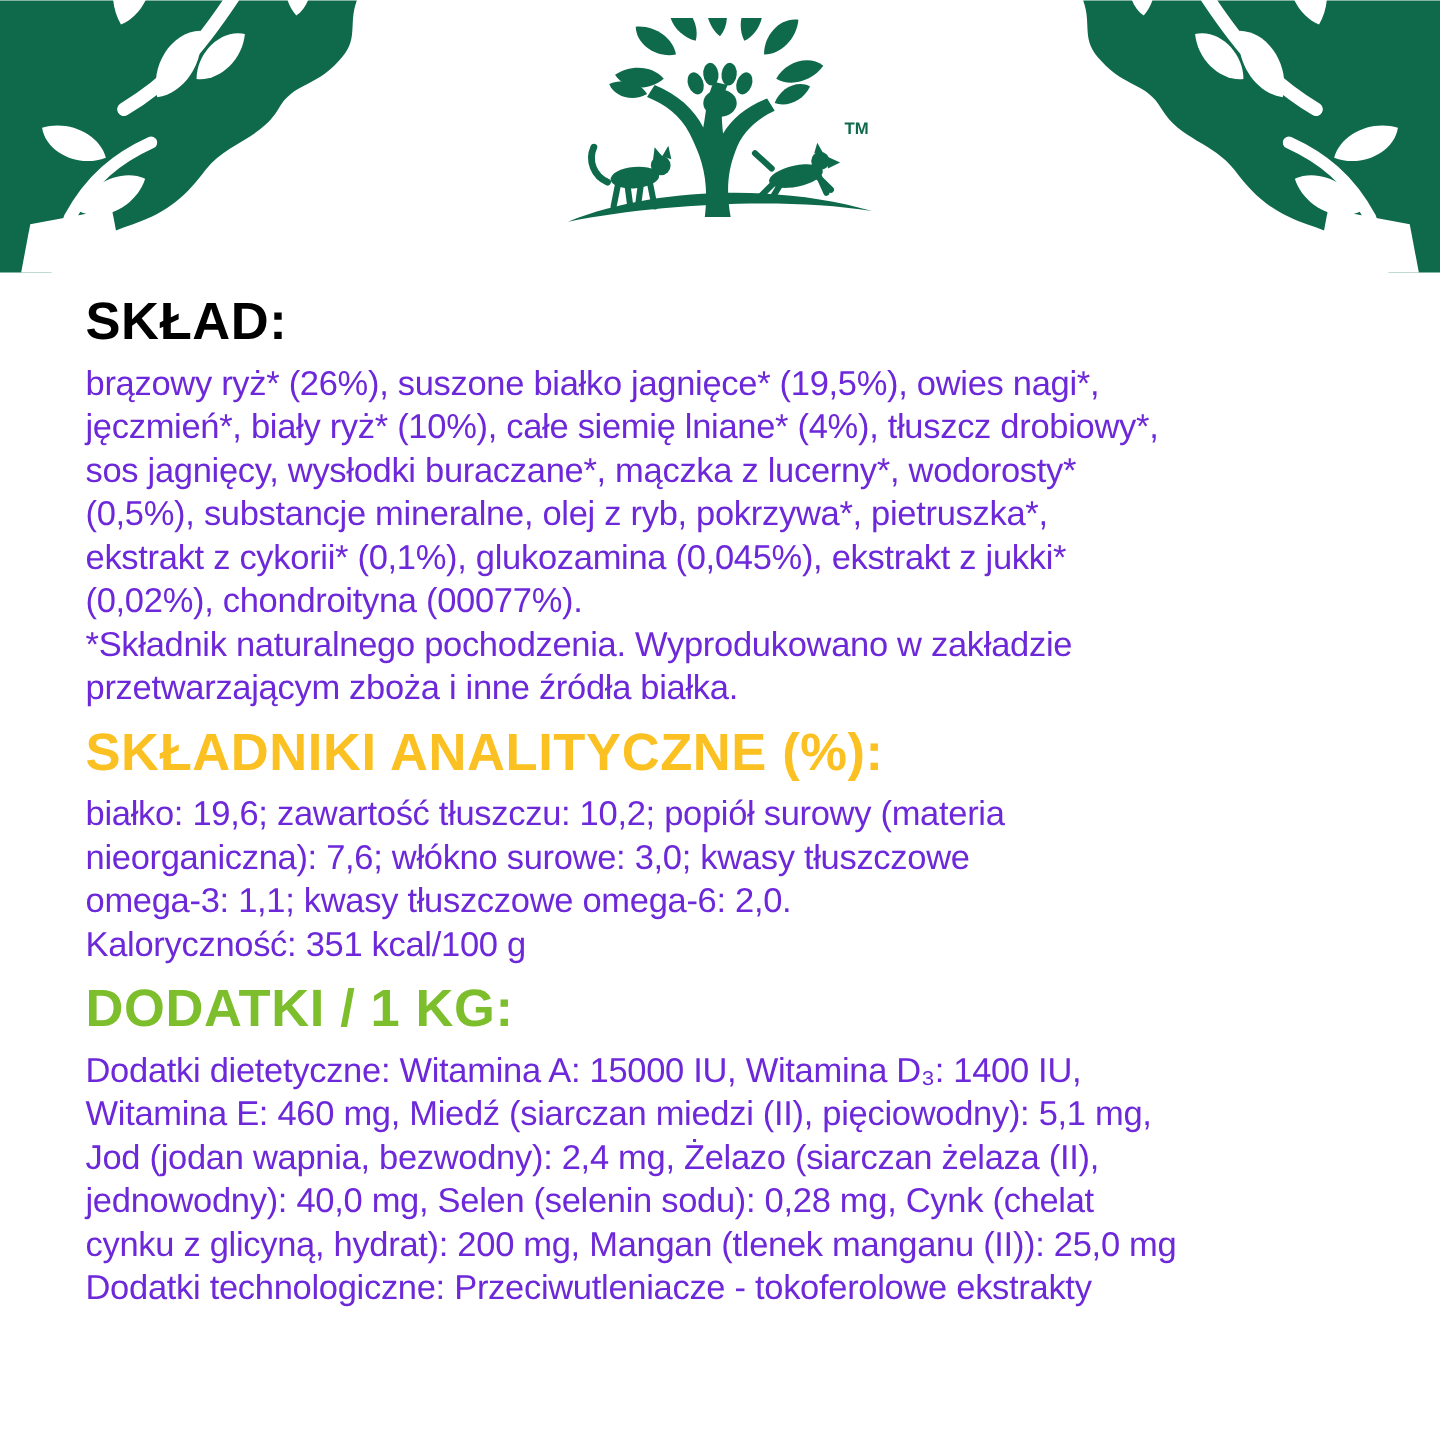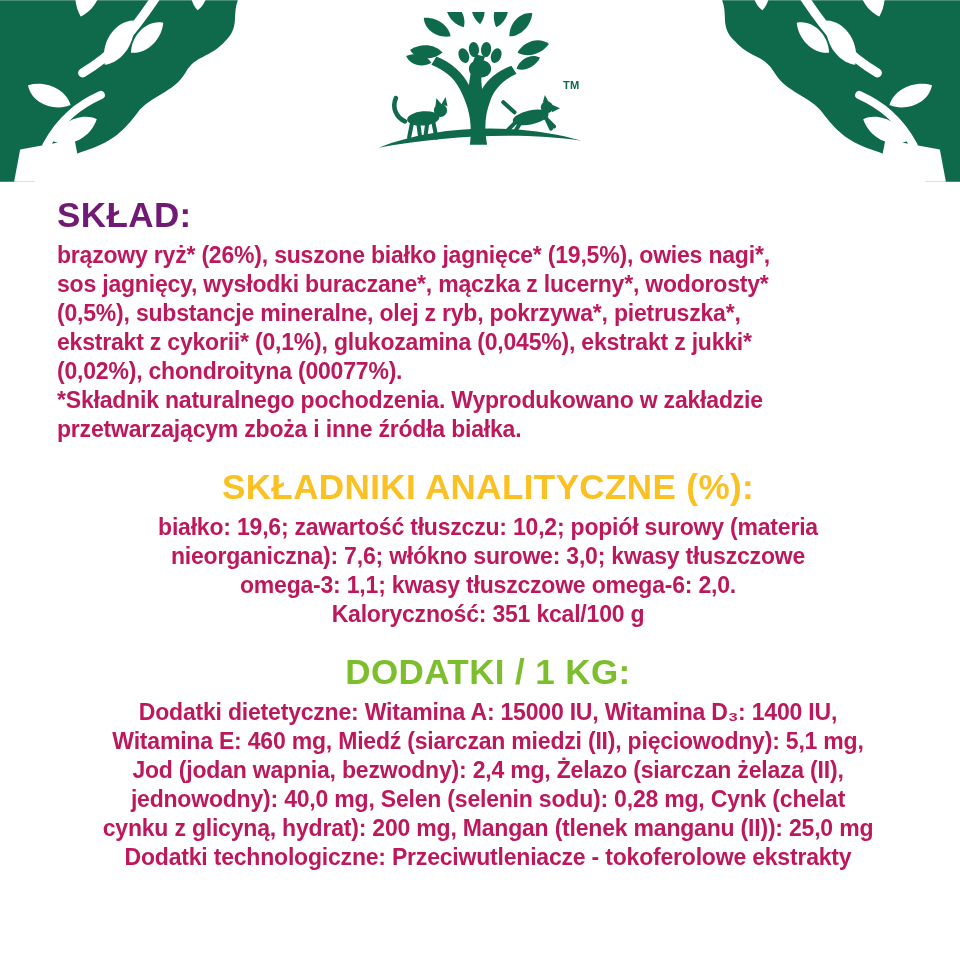--- a/index.html
+++ b/index.html
@@ -10,24 +10,24 @@
   }
   .corner{position:absolute;top:0;width:252px;height:182px;}
   .corner.left{left:0;}
   .corner.right{right:0;transform:scaleX(-1);}
   .logo{position:absolute;top:12px;left:50%;transform:translateX(-50%);width:224px;height:152px;}
   .content{position:absolute;left:57px;top:196px;width:862px;}
   .section-heading{
     font-size:35px;font-weight:bold;letter-spacing:0.4px;
     line-height:38px;margin:0 0 7px 0;
   }
-  .section + .section{margin-top:24px;text-align:center;}
+  .section + .section{margin-top:10px;}
   .line{
-    font-size:23px;font-weight:bold;line-height:29px;
-    color:#be185d;white-space:nowrap;letter-spacing:-0.2px;
+    font-size:23px;font-weight:normal;line-height:29px;
+    color:#6d28d9;white-space:nowrap;letter-spacing:-0.2px;
   }
 </style>
 </head>
 <body>
 
 <svg width="0" height="0" style="position:absolute">
   <defs>
     <path id="leaf" d="M0,0 C8,-10 24,-12 32,-3 C23,6 8,7 0,0 Z"></path>
     <path id="leafBig" d="M0,0 C14,-18 44,-22 58,-5 C42,12 14,14 0,0 Z"></path>
   </defs>
@@ -103,23 +103,24 @@
       <path d="M12,-15 L14,-22 L19,-13 Z"></path>
       <path d="M12,-2 L23,9 M15,0 L20,11 M-13,3 L-23,13 M-10,5 L-16,15 M-16,-5 L-27,-15" stroke="#0e6a4b" stroke-width="4" stroke-linecap="round"></path>
     </g>
     <text x="192" y="76" font-size="11" font-weight="bold" fill="#0e6a4b">TM</text>
   </g>
 </svg>
 
 <main class="content">
 
   <section class="section">
-    <h2 class="section-heading" style="color: #701a75;">SKŁAD:</h2>
+    <h2 class="section-heading" style="color: #000000;">SKŁAD:</h2>
     <div>
         <div class="line">brązowy ryż* (26%), suszone białko jagnięce* (19,5%), owies nagi*,</div>
+        <div class="line">jęczmień*, biały ryż* (10%), całe siemię lniane* (4%), tłuszcz drobiowy*,</div>
         <div class="line">sos jagnięcy, wysłodki buraczane*, mączka z lucerny*, wodorosty*</div>
         <div class="line">(0,5%), substancje mineralne, olej z ryb, pokrzywa*, pietruszka*,</div>
         <div class="line">ekstrakt z cykorii* (0,1%), glukozamina (0,045%), ekstrakt z jukki*</div>
         <div class="line">(0,02%), chondroityna (00077%).</div>
         <div class="line">*Składnik naturalnego pochodzenia. Wyprodukowano w zakładzie</div>
         <div class="line">przetwarzającym zboża i inne źródła białka.</div>
       </div>
   </section>
 
   <section class="section">

